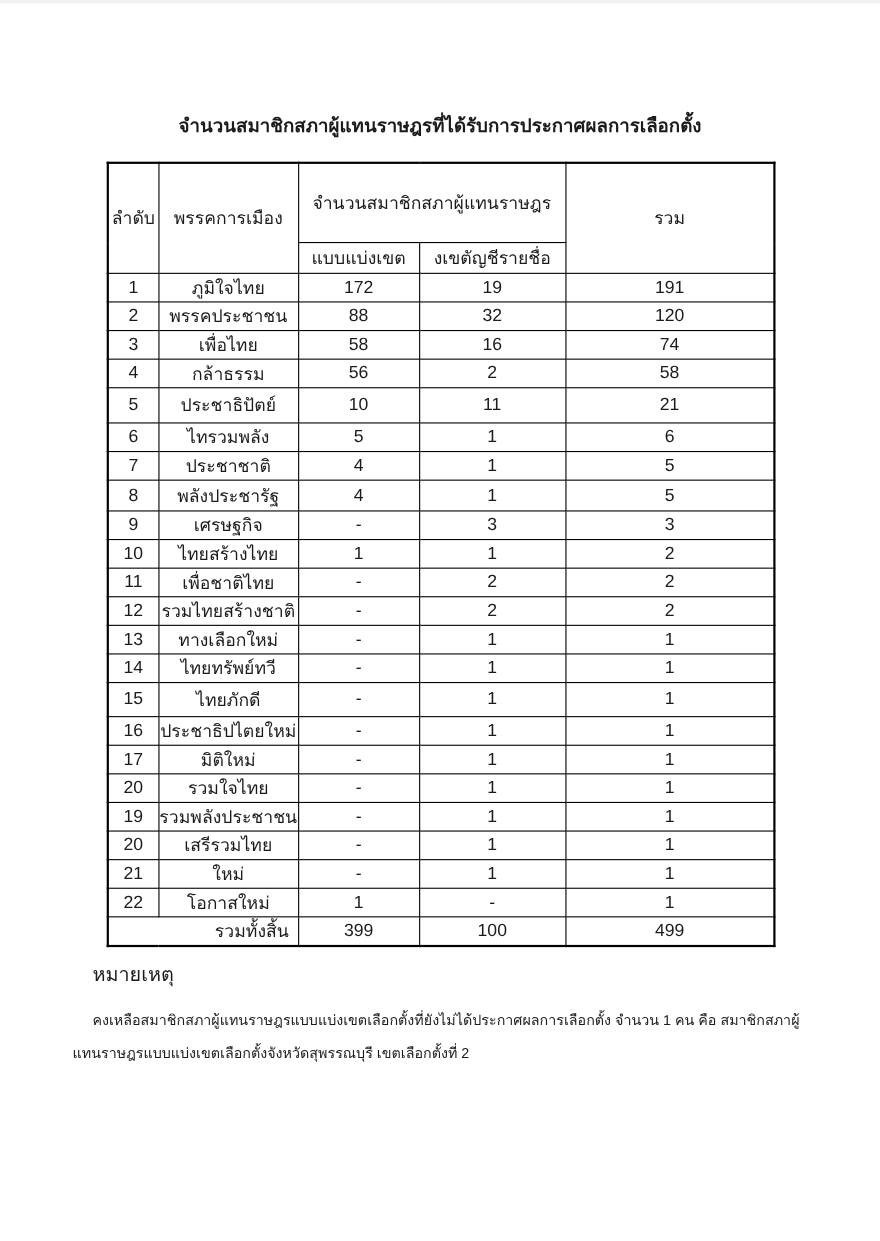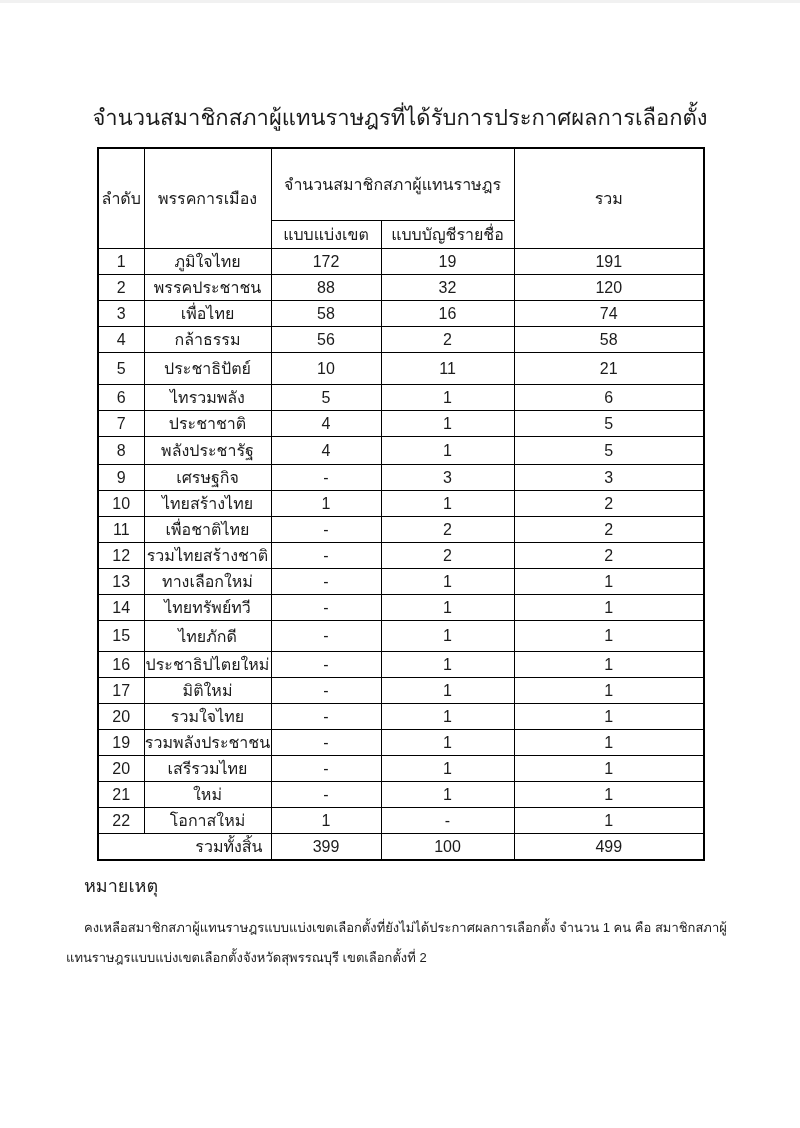--- a/index.html
+++ b/index.html
@@ -19,22 +19,22 @@
     position: absolute;
     top: 0; left: 0;
     width: 800px; height: 3px;
     background: #f1f1f1;
   }
   .doc-title {
     position: absolute;
     top: 100px; left: 0;
     width: 800px;
     text-align: center;
-    font-size: 22px;
-    font-weight: normal;
+    font-size: 17px;
+    font-weight: bold;
     margin: 0;
   }
   table.results {
     position: absolute;
     top: 147px;
     left: 97px;
     width: 606px;
     border-collapse: collapse;
     table-layout: fixed;
     border: 2px solid #000;
@@ -113,21 +113,21 @@
   </colgroup>
   <thead>
     <tr>
       <th rowspan="2" class="hdr-span2-top">ลำดับ</th>
       <th rowspan="2" class="hdr-span2-top">พรรคการเมือง</th>
       <th colspan="2" class="hdr-top">จำนวนสมาชิกสภาผู้แทนราษฎร</th>
       <th rowspan="2" class="hdr-total">รวม</th>
     </tr>
     <tr class="subhead">
       <th>แบบแบ่งเขต</th>
-      <th>แบบบัญชีรายชื่อ</th>
+      <th>งเขตัญชีรายชื่อ</th>
     </tr>
   </thead>
   <tbody>
       <tr>
         <td>1</td>
         <td>ภูมิใจไทย</td>
         <td>172</td>
         <td>19</td>
         <td>191</td>
       </tr>

